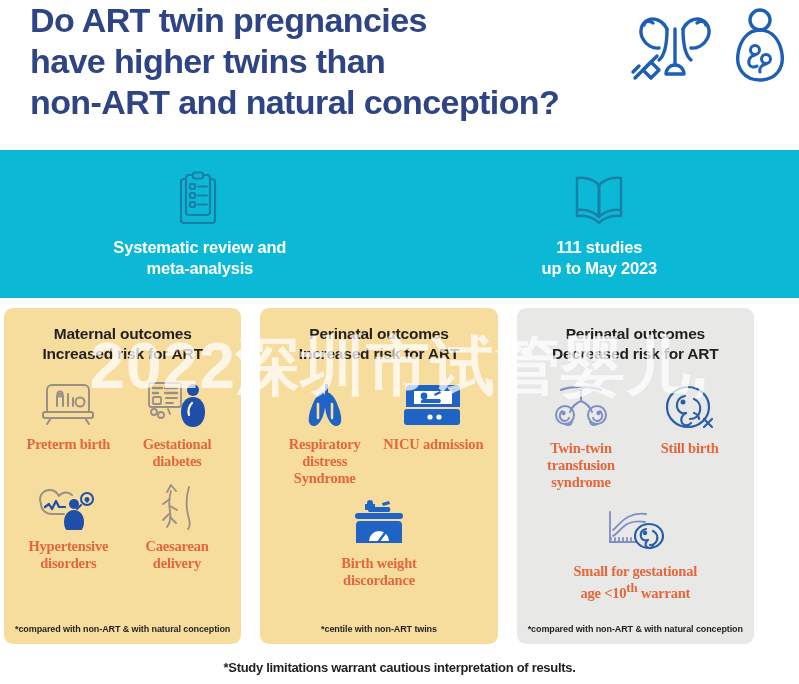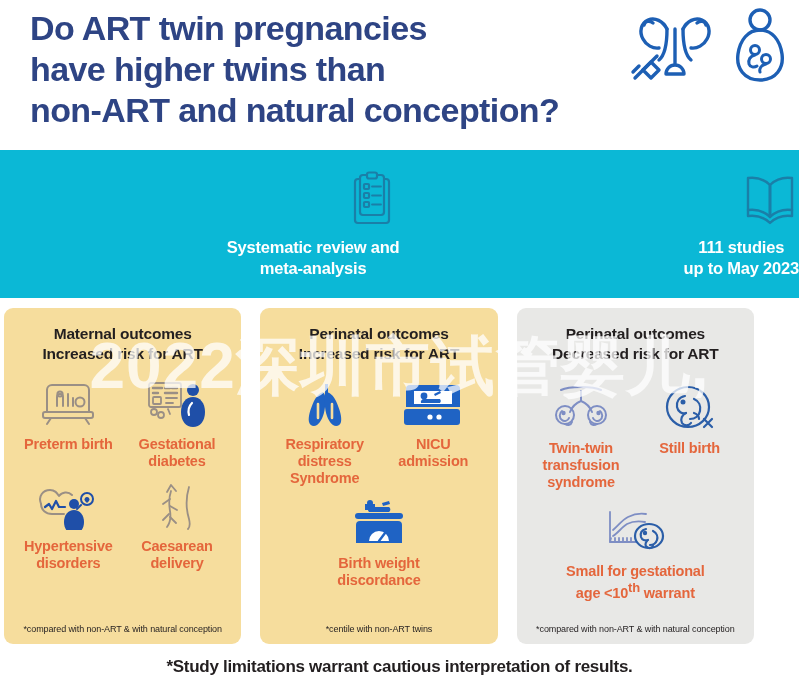--- a/index.html
+++ b/index.html
@@ -10,41 +10,41 @@
     position:relative;
     overflow:hidden;
   }
 
   
   .header {
     position:absolute; left:0; top:0; width:799px; height:150px;
     background:#ffffff;
   }
   .header-title {
-    position:absolute; left:30px; top:8px; width:580px;
+    position:absolute; left:30px; top:0; width:580px;
     font-size:34px; font-weight:bold; line-height:1.20;
     color:#2e4484; letter-spacing:-0.6px;
   }
   .header-title .line { display:block; white-space:nowrap; }
   .header-icons {
     position:absolute; right:10px; top:6px;
     width:185px; height:86px;
     display:flex; align-items:center; justify-content:flex-end; gap:8px;
   }
 
   
   .stats-band {
     position:absolute; left:0; top:150px; width:799px; height:148px;
     background:#0bb8d6;
     display:flex; align-items:center;
   }
   .stat {
     flex:1; height:100%;
     display:flex; flex-direction:column;
-    align-items:flex-end; justify-content:center; gap:9px;
+    align-items:center; justify-content:center; gap:9px;
     padding-top:0;
   }
   .stat-icon { height:58px; display:flex; align-items:center; justify-content:center; }
   .stat-label {
     color:#ffffff; font-size:16.5px; font-weight:bold;
     text-align:center; line-height:1.22; letter-spacing:-0.2px;
   }
 
   
   .panels {
@@ -74,41 +74,41 @@
   .panel-grid.two-col .cell { width:50%; }
   .panel-grid .cell.full { width:100%; }
   .cell {
     display:flex; flex-direction:column;
     align-items:center; justify-content:flex-start;
     gap:6px; padding:6px 2px 4px 2px;
   }
   .cell-icon { height:52px; display:flex; align-items:center; justify-content:center; }
   .cell-label {
     font-size:14.5px; font-weight:bold; color:#e4663c;
-    text-align:center; line-height:1.17; letter-spacing:-0.2px;
+    text-align:center; line-height:1.17; letter-spacing:-0.2px;font-family:Liberation Serif, serif;
   }
   .cell-label sup { font-size:13px; vertical-align:super; }
 
   .panel-footnote {
-    text-align:center; font-size:9px; font-weight:normal;
+    text-align:center; font-size:9px; font-weight:bold;
     color:#231f20; letter-spacing:-0.1px;
     margin-top:auto; padding-bottom:2px;
   }
 
   
   .panel.grey .panel-grid .cell { padding-top:10px; }
 
   
   .footer {
     position:absolute; left:0; top:650px; width:799px; height:34px;
     display:flex; align-items:center; justify-content:center;
     background:#ffffff;
   }
   .footer-note {
-    font-size:17px; font-weight:bold; color:#231f20; letter-spacing:-0.3px;
+    font-size:13px; font-weight:bold; color:#231f20; letter-spacing:-0.3px;
   }
 
   
   .watermark {
     position:absolute; left:0; top:330px; width:799px; height:72px;
     display:flex; align-items:center; justify-content:center;
     pointer-events:none;
     font-size:64px; font-weight:bold;
     color:rgba(255,255,255,0.74);
     letter-spacing:1px; white-space:nowrap;

